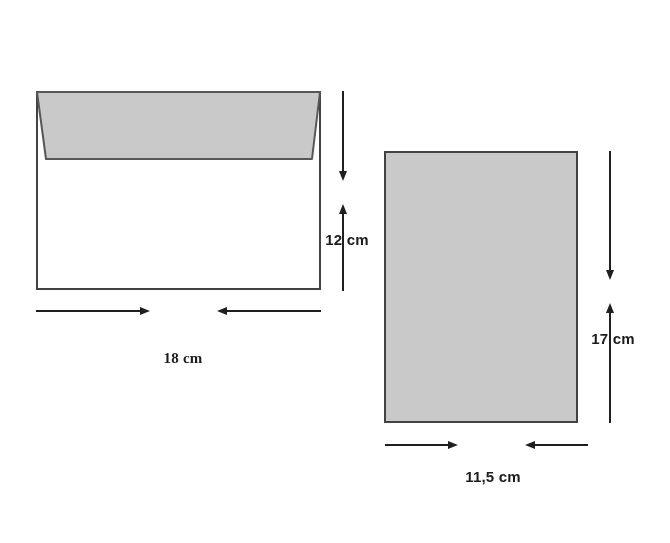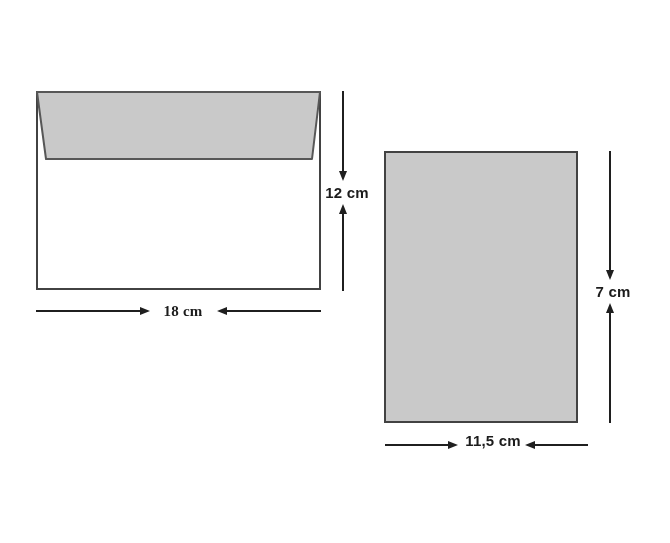--- a/index.html
+++ b/index.html
@@ -49,20 +49,21 @@
 
   
   .dim-label {
     font-size: 15px;
     font-weight: bold;
     color: var(--text);
     text-align: center;
     line-height: 20px;
     letter-spacing: 0.2px;
     white-space: nowrap;
+    margin-top: 47px;
   }
 
   
   .env-v-seg1  { left: 342px; top: 91px;  height: 81px; }
   .env-v-ad    { left: 339px; top: 171px; }
   .env-v-label { left: 305px; top: 183px; width: 84px; }
   .env-v-au    { left: 339px; top: 204px; }
   .env-v-seg2  { left: 342px; top: 214px; height: 77px; }
 
   
@@ -75,21 +76,21 @@
   
   .card-v-seg1  { left: 609px; top: 151px; height: 119px; }
   .card-v-ad    { left: 606px; top: 270px; }
   .card-v-label { left: 571px; top: 282px; width: 84px; }
   .card-v-au    { left: 606px; top: 303px; }
   .card-v-seg2  { left: 609px; top: 313px; height: 110px; }
 
   
   .card-h-seg1  { left: 385px; top: 444px; width: 63px; }
   .card-h-ar    { left: 448px; top: 441px; }
-  .card-h-label { left: 452px; top: 431px; width: 82px; }
+  .card-h-label { left: 452px; top: 420px; width: 82px; }
   .card-h-al    { left: 525px; top: 441px; }
   .card-h-seg2  { left: 535px; top: 444px; width: 53px; }
 </style>
 </head>
 <body>
 
 <div class="canvas">
 
   <div>
     <div class="shape envelope-body"></div>
@@ -113,21 +114,21 @@
       <div class="hline env-h-seg2"></div>
     </div>
   </div>
 
   <div>
     <div class="shape card-shape"></div>
 
     <div>
       <div class="vline card-v-seg1"></div>
       <div class="arrow down card-v-ad"></div>
-      <div class="dim-label card-v-label">7 cm</div>
+      <div class="dim-label card-v-label">17 cm</div>
       <div class="arrow up card-v-au"></div>
       <div class="vline card-v-seg2"></div>
     </div>
 
     <div>
       <div class="hline card-h-seg1"></div>
       <div class="arrow right card-h-ar"></div>
       <div class="dim-label card-h-label">11,5 cm</div>
       <div class="arrow left card-h-al"></div>
       <div class="hline card-h-seg2"></div>

